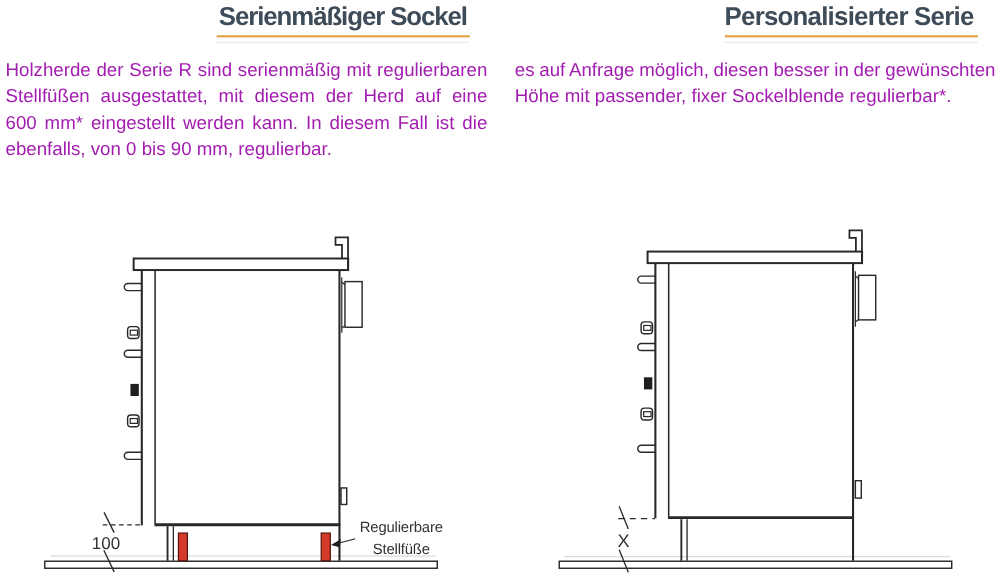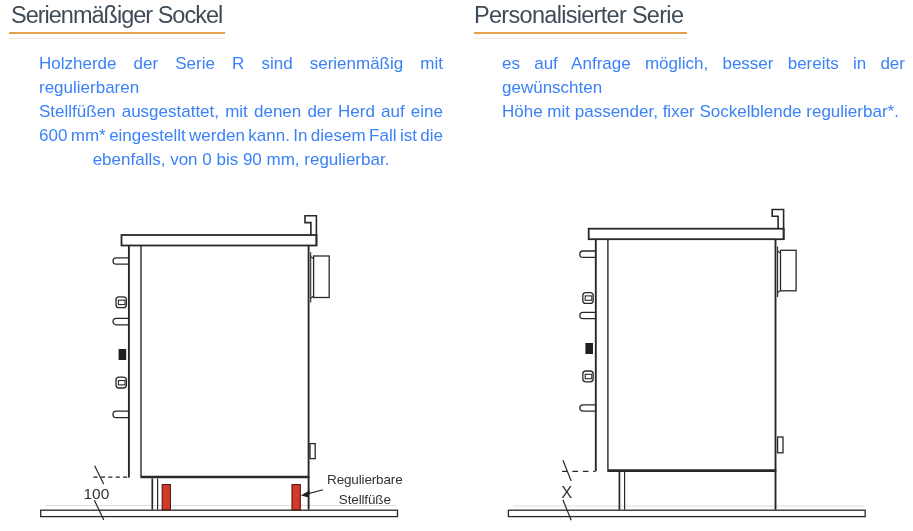--- a/index.html
+++ b/index.html
@@ -1,44 +1,44 @@
 <!DOCTYPE html>
 <html lang="de"><head>
 <meta charset="utf-8">
 <style>
   html,body{margin:0;padding:0;}
   body{width:913px;height:531px;background:#ffffff;overflow:hidden;position:relative;
        font-family:"Liberation Sans",sans-serif;}
   .col{position:absolute;top:0;}
-  h2{margin:6px;font-size:23.5px;font-weight:400;color:#3e4c59;line-height:22.5px;}
+  h2{margin:16px;font-size:23.5px;font-weight:700;color:#3e4c59;line-height:22.5px;text-align:right;}
   h2 span{display:inline-block;padding-bottom:5px;border-bottom:2.4px solid #e2a14b;position:relative;}
   h2 span::after{content:"";position:absolute;left:0;right:0;bottom:-7.5px;height:1px;background:#eee8dc;}
   h2 span.r{padding-right:4px;}
   h2 span.l{padding-left:2px;margin-left:-2px;padding-right:2.5px;}
-  .para{position:absolute;top:51.8px;left:0;right:0;color:#3b82f6;font-size:17px;line-height:24px;margin-left:34px;}
+  .para{position:absolute;top:51.8px;left:0;right:0;color:#a21caf;font-size:17px;line-height:24px;}
   .jline{text-align:justify;text-align-last:justify;white-space:normal;}
   .lline{text-align:left;}
   svg{position:absolute;left:0;top:0;}
   svg text{font-family:"Liberation Sans",sans-serif;fill:#333333;}
 </style>
 </head>
 <body>
 <div class="col" style="left:5px;width:438px;">
   <h2 style="margin-top:4px;letter-spacing:-1px;"><span class="l">Serienmäßiger Sockel</span></h2>
   <div class="para" style="word-spacing:-1.6px;">
     <div class="jline">Holzherde der Serie R sind serienmäßig mit regulierbaren</div>
-    <div class="jline">Stellfüßen ausgestattet, mit denen der Herd auf eine</div>
+    <div class="jline">Stellfüßen ausgestattet, mit diesem der Herd auf eine</div>
     <div class="jline">600 mm* eingestellt werden kann. In diesem Fall ist die</div>
-    <div class="lline" style="word-spacing:0;text-align:center;">ebenfalls, von 0 bis 90 mm, regulierbar.</div>
+    <div class="lline" style="word-spacing:0;">ebenfalls, von 0 bis 90 mm, regulierbar.</div>
   </div>
 </div>
 <div class="col" style="left:468px;width:437px;">
   <h2 style="margin-top:4px;letter-spacing:-0.7px;"><span class="r">Personalisierter Serie</span></h2>
   <div class="para" style="word-spacing:-3.6px;">
-    <div class="jline">es auf Anfrage möglich, besser bereits in der gewünschten</div>
+    <div class="jline">es auf Anfrage möglich, diesen besser in der gewünschten</div>
     <div class="lline" style="word-spacing:0;">Höhe mit passender, fixer Sockelblende regulierbar*.</div>
   </div>
 </div>
 
 <svg width="913" height="531" viewBox="0 0 913 531">
   <g stroke="#282828" fill="none" stroke-width="1.4">
 
     <path d="M46,505.6 H396" stroke="#dcdcdc" stroke-width="1"></path>
 
     <rect x="40.7" y="510.2" width="356.8" height="6.4" stroke-width="1.3" fill="#ffffff"></rect>

